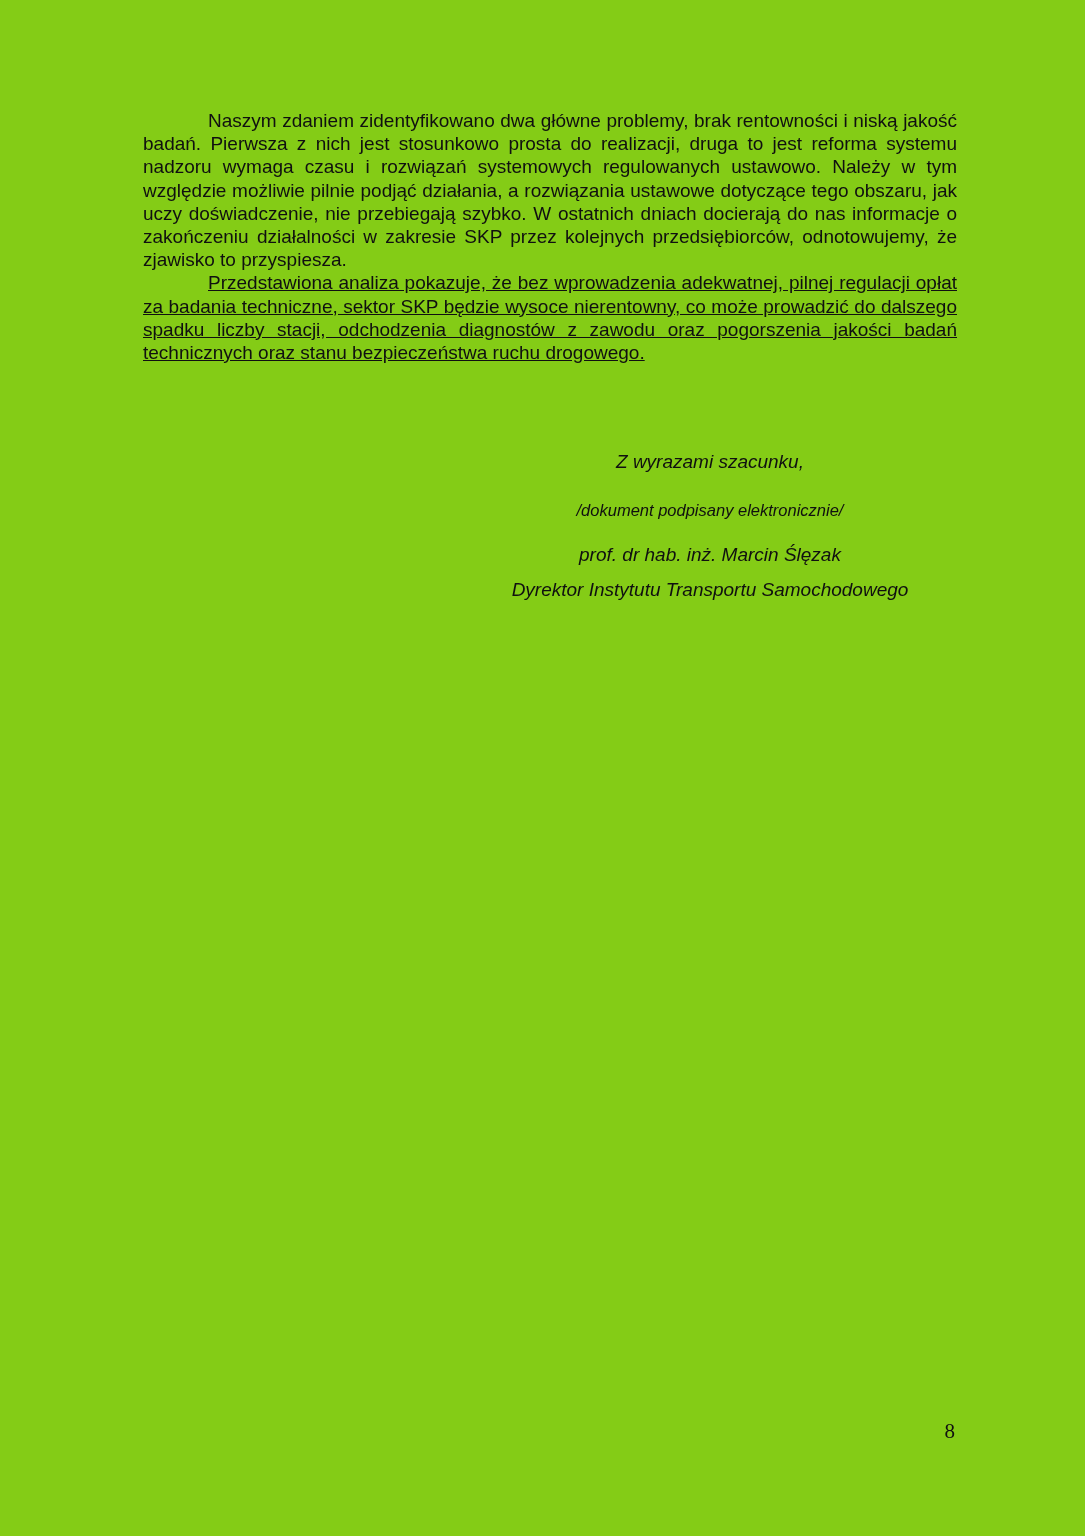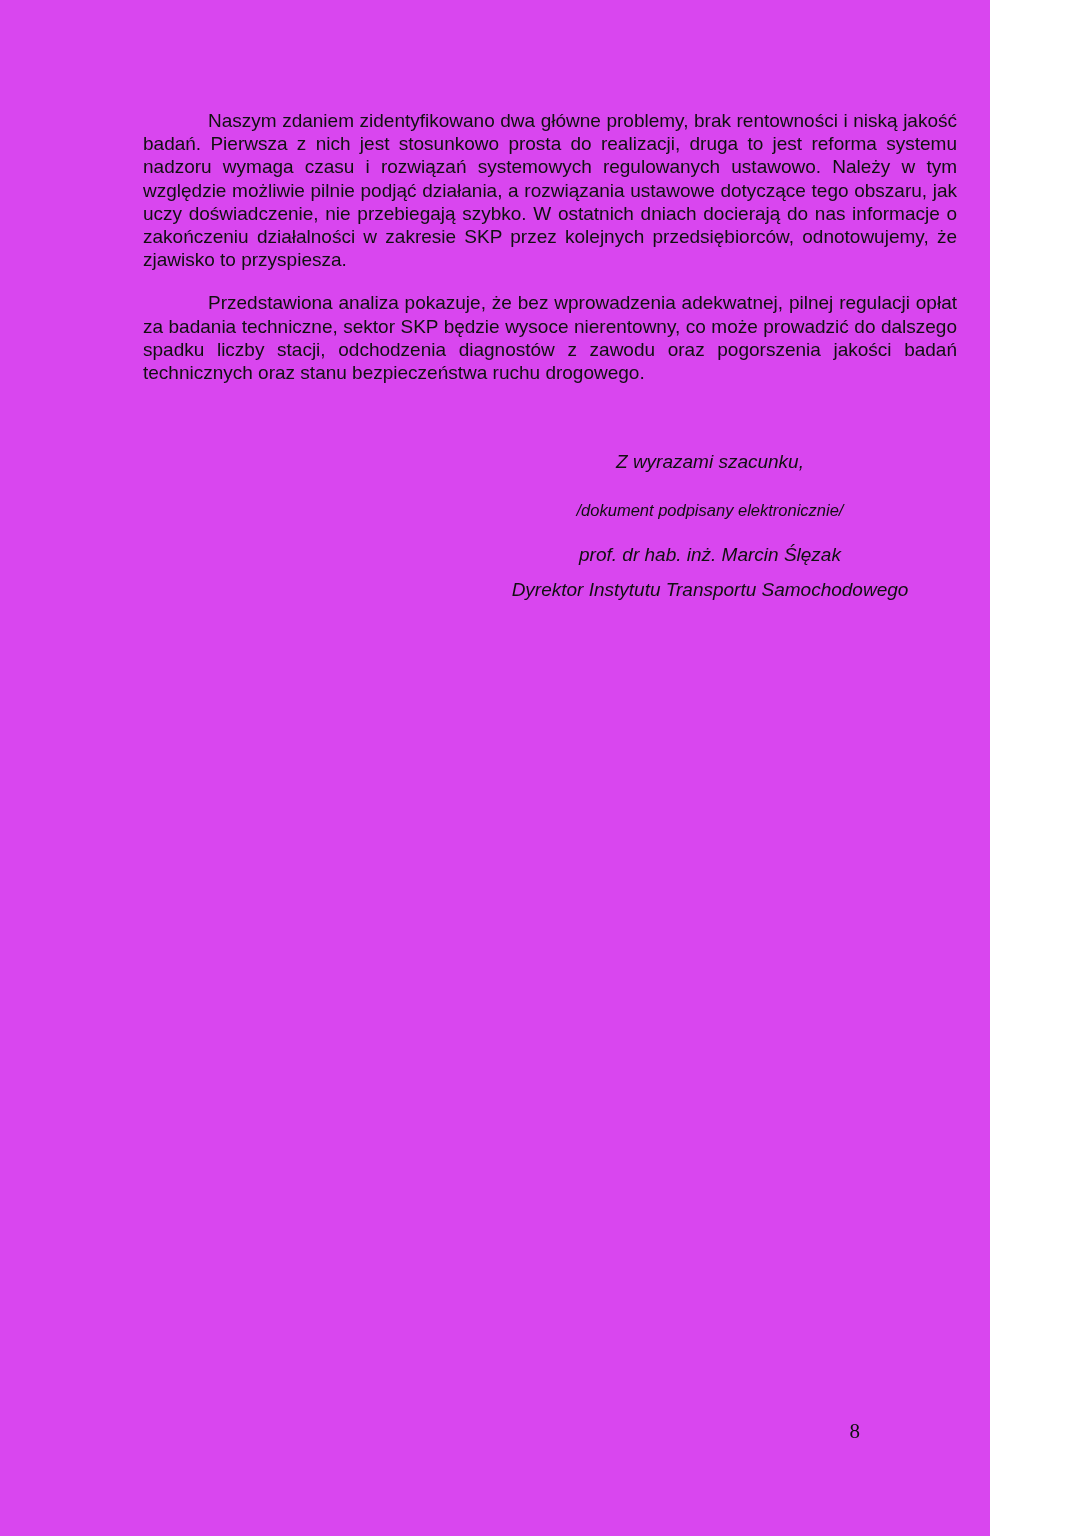--- a/index.html
+++ b/index.html
@@ -2,43 +2,44 @@
 <html><head>
 <meta charset="utf-8">
 <style>
   html, body {
     margin: 0;
     padding: 0;
     background: #ffffff;
   }
   .page {
     position: relative;
-    width: 990px;
+    width: 1085px;
     height: 1536px;
-    background: #d946ef;
+    background: #84cc16;
     overflow: hidden;
     font-family: "Liberation Sans", sans-serif;
     color: #000000;
   }
   .body-text {
     position: absolute;
     left: 143px;
     top: 109px;
     width: 814px;
   }
   .body-text p {
     margin: 0;
     font-size: 19px;
     line-height: 23.2px;
     text-align: justify;
     text-indent: 65px;
     color: #101010;
   }
   .body-text p + p {
-    margin-top: 20px;
+    margin-top: 0;
+    text-decoration: underline;
   }
   .closing {
     position: absolute;
     left: 143px;
     top: 450px;
     width: 814px;
     padding-left: 160px;
     box-sizing: content-box;
     text-align: center;
     font-style: italic;

